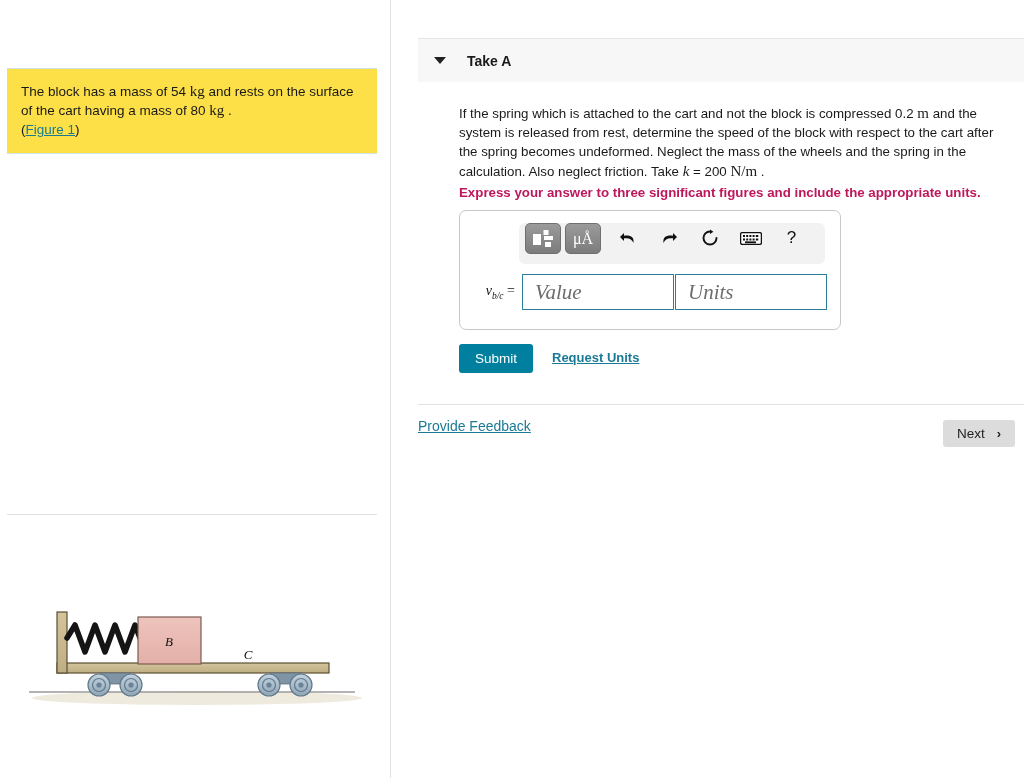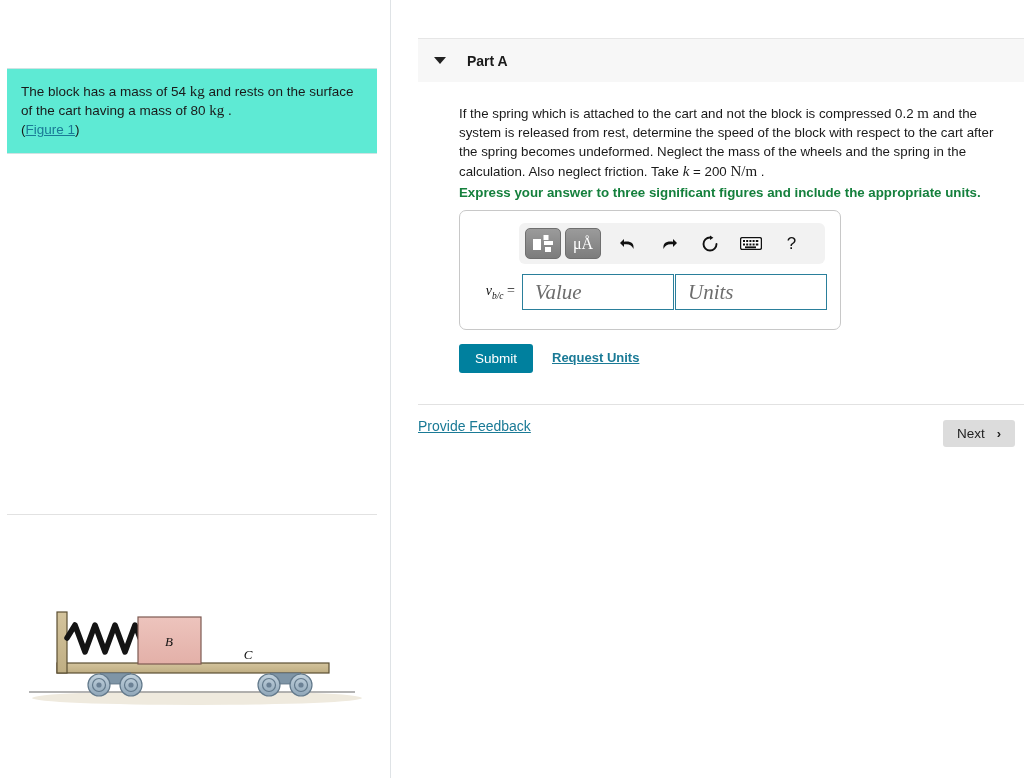--- a/index.html
+++ b/index.html
@@ -19,21 +19,21 @@
     position: absolute; left: 390px; top: 0;
     width: 1px; height: 778px;
     background: #dfe3e6;
   }
 
   
   .left-col { position: absolute; left: 0; top: 0; width: 390px; height: 778px; }
 
   .problem-box {
     position: absolute; left: 7px; top: 68px; width: 370px;
-    background: #5eead4;
+    background: #fde047;
     border-top: 1px solid #cfe3e3;
     border-bottom: 1px solid #cfe3e3;
     padding: 13px 14px 14px 14px;
   }
   .problem-text {
     font-size: 13.5px; color: #1a1a1a; line-height: 19px;
     margin: 0;
   }
   .unit { font-family: "Liberation Serif", serif; font-size: 15px; }
   .fig-link {
@@ -82,32 +82,32 @@
   .part-label {
     margin-left: 21px; font-size: 14px; font-weight: bold; color: #1a1a1a;
   }
 
   .question {
     position: absolute; left: 68px; top: 104px; width: 546px;
     font-size: 13.3px; color: #1a1a1a; line-height: 19.2px;
   }
   .express {
     position: absolute; left: 68px; top: 185px; width: 560px;
-    font-size: 13.3px; font-weight: bold; color: #15803d;
+    font-size: 13.3px; font-weight: bold; color: #be185d;
   }
 
   
   .answer-box {
     position: absolute; left: 68px; top: 210px; width: 382px; height: 120px;
     border: 1px solid #c8c8c8; border-radius: 7px; background: #fff;
   }
   .tool-strip {
     position: absolute; left: 59px; top: 12px; width: 306px; height: 41px;
     background: #f2f2f2; border-radius: 6px;
-    display: flex; align-items: center; padding-left: 6px; gap: 2px;
+    display: flex; align-items: flex-start; padding-left: 6px; gap: 2px;
   }
   .tbtn {
     width: 36px; height: 31px; border-radius: 5px;
     background: linear-gradient(#9b9b9b, #7c7c7c);
     border: 1px solid #6f6f6f;
     display: flex; align-items: center; justify-content: center;
     cursor: pointer; margin-right: 2px;
   }
   .tbtn-mu {
     color: #fff; font-family: "Liberation Serif", serif; font-size: 16px;
@@ -235,21 +235,21 @@
           <circle cx="294" cy="125" r="2.6" fill="#6b8195"></circle>
         </g>
       </svg>
     </div>
   </div>
 
   <div class="right-col">
 
     <div class="part-header">
       <div class="caret"></div>
-      <div class="part-label">Part A</div>
+      <div class="part-label">Take A</div>
     </div>
 
     <div class="question">
       <span>If the spring which is attached to the cart and not the block is compressed 0.2 </span><span class="unit">m</span><span> and the system is released from rest, determine the speed of the block with respect to the cart after the spring becomes undeformed. Neglect the mass of the wheels and the spring in the calculation. Also neglect friction. Take </span><span class="unit" style="font-style:italic">k</span><span> = 200 </span><span class="unit">N/m</span><span> .</span>
     </div>
 
     <div class="express">Express your answer to three significant figures and include the appropriate units.</div>
 
     <div class="answer-box">
       <div class="tool-strip">

